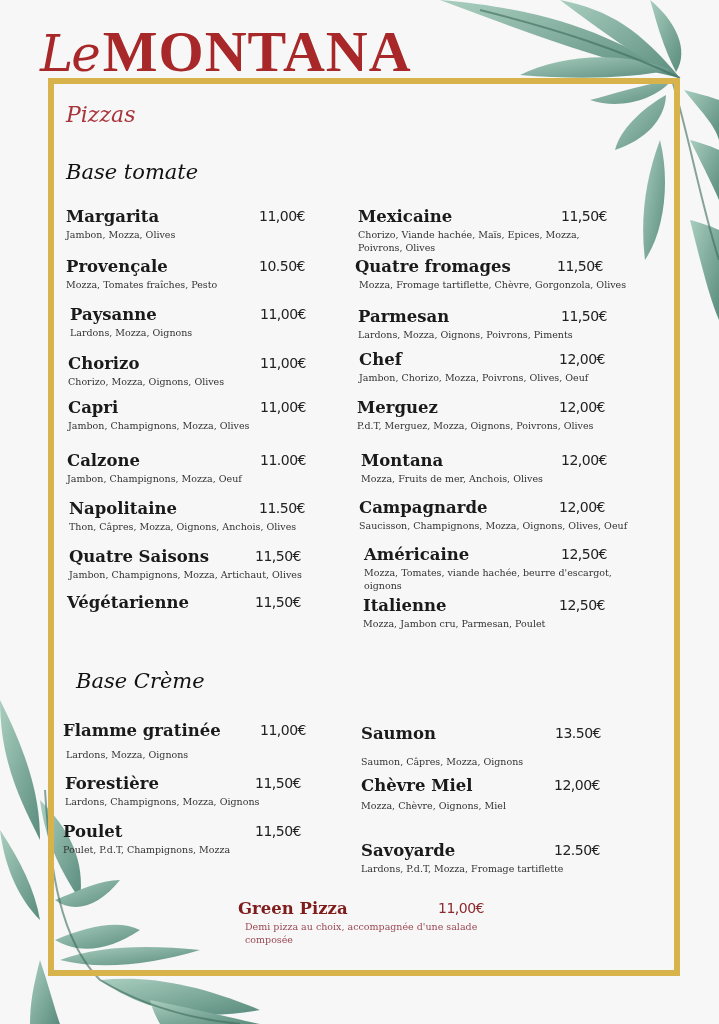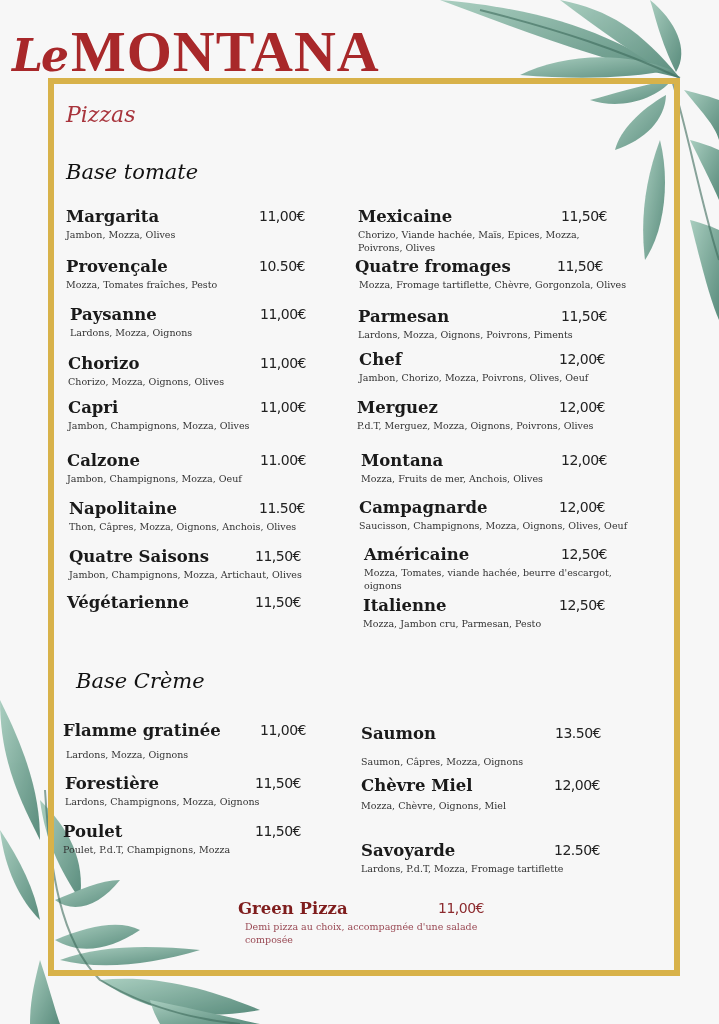--- a/index.html
+++ b/index.html
@@ -2,21 +2,21 @@
 <html><head>
 <meta charset="utf-8">
 <style>
   html, body { margin:0; padding:0; }
   body { width:719px; height:1024px; background:#f7f7f7; position:relative; overflow:hidden;
          font-family:"DejaVu Serif", serif; color:#1f1f1f; }
   .leaves { position:absolute; left:0; top:0; width:719px; height:1024px; pointer-events:none; }
   .frame { position:absolute; left:48px; top:78px; width:620px; height:886px;
            border:6px solid #d8b24a; box-sizing:content-box; }
   .title { position:absolute; left:12px; top:18px; white-space:nowrap; color:#a8282a; }
-  .title .le { font-family:"DejaVu Serif", serif; font-style:italic; font-size:44px; font-weight:bold; letter-spacing:-2px; }
+  .title .le { font-family:"DejaVu Serif", serif; font-style:italic; font-size:50px; font-weight:normal; letter-spacing:-2px;margin-left:28px; }
   .title .main { font-family:"Liberation Serif", serif; font-weight:bold; font-size:58px; letter-spacing:1px; margin-left:4px; }
   .script { font-family:"DejaVu Serif", serif; font-style:italic; position:absolute; }
   .pizzas { left:66px; top:102px; font-size:22px; color:#a8343c; }
   .sub { font-size:21px; color:#111; }
   .item { position:absolute; width:240px; }
   .item .name { font-size:16.5px; font-family:"DejaVu Serif", serif; color:#1a1a1a; white-space:nowrap;font-weight:bold; }
   .item .price { position:absolute; top:1px; font-size:14px; font-family:"DejaVu Sans", sans-serif; color:#222; letter-spacing:-0.5px; }
   .item .desc { font-size:9.5px; font-family:"DejaVu Serif", serif; color:#333; margin-top:2px; line-height:13px; width:268px; }
   .green .name { color:#7f1d1d; }
   .green .price { color:#8c2a2e; }
@@ -151,21 +151,21 @@
     <div class="desc" style="width:290px">Saucisson, Champignons, Mozza, Oignons, Olives, Oeuf</div>
   </div>
 <div class="item" style="left:364px;top:545px">
     <div class="name">Américaine</div>
     <div class="price" style="left:197px">12,50€</div>
     <div class="desc" style="width:250px">Mozza, Tomates, viande hachée, beurre d'escargot, oignons</div>
   </div>
 <div class="item" style="left:363px;top:596px">
     <div class="name">Italienne</div>
     <div class="price" style="left:196px">12,50€</div>
-    <div class="desc">Mozza, Jambon cru, Parmesan, Pesto</div>
+    <div class="desc">Mozza, Jambon cru, Parmesan, Poulet</div>
   </div>
 
 <div class="item" style="left:63px;top:721px">
     <div class="name">Flamme gratinée</div>
     <div class="price" style="left:197px">11,00€</div>
     <div class="desc" style="margin-top:8px;margin-left:3px">Lardons, Mozza, Oignons</div>
   </div>
 <div class="item" style="left:65px;top:774px">
     <div class="name">Forestière</div>
     <div class="price" style="left:190px">11,50€</div>

